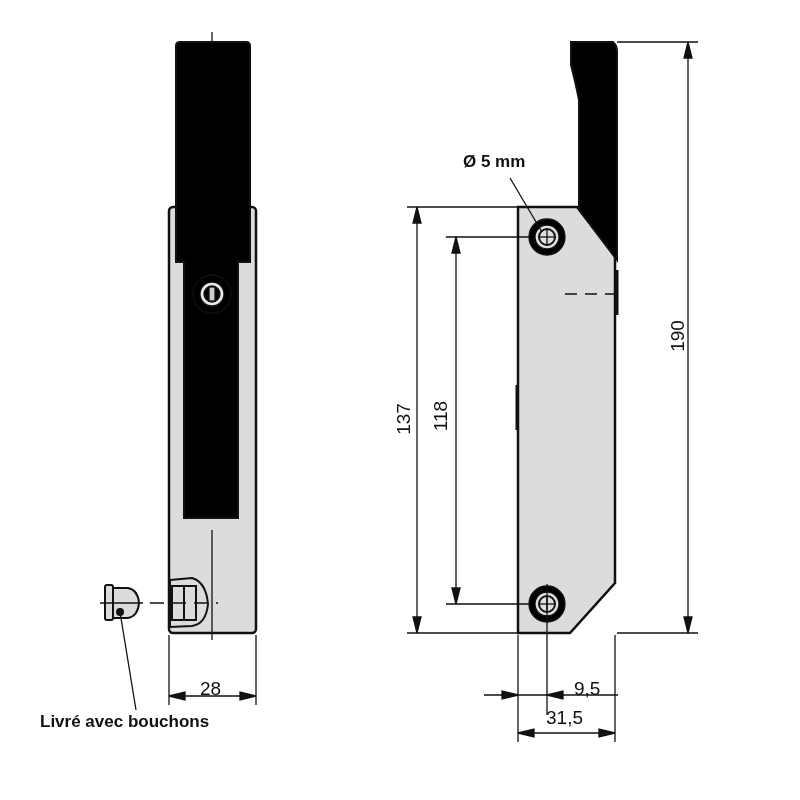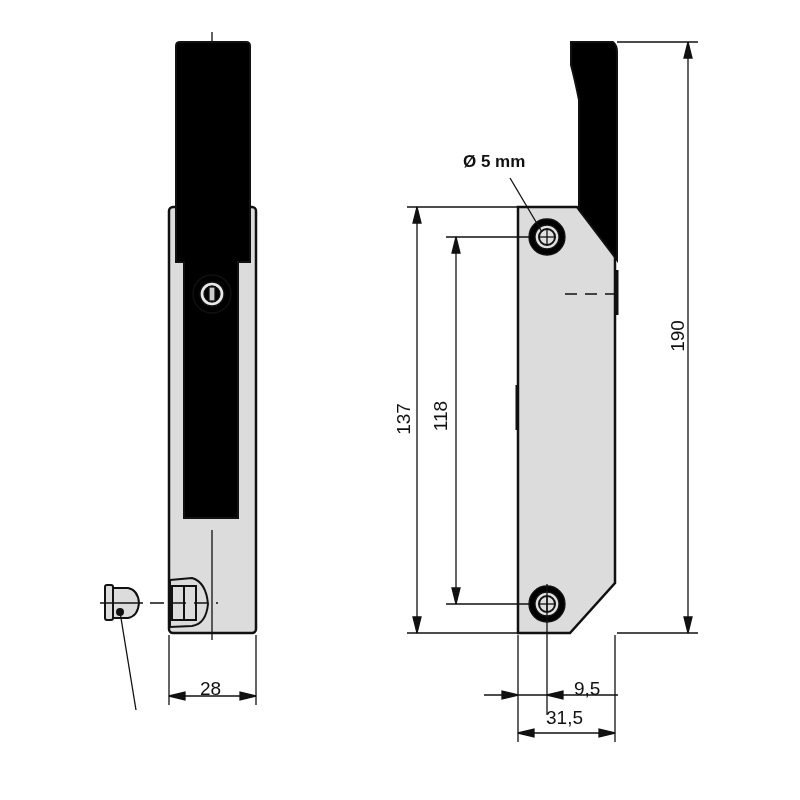--- a/index.html
+++ b/index.html
@@ -109,19 +109,20 @@
       <polygon points="547,695 563,691 563,699" fill="#111"></polygon>
 
       <line x1="518" y1="733" x2="615" y2="733"></line>
       <polygon points="518,733 534,729 534,737" fill="#111"></polygon>
       <polygon points="615,733 599,729 599,737" fill="#111"></polygon>
     </g>
   </g>
 </svg>
 
 <span class="lbl dim" style="left:200px;top:670px;margin-top:8px;">28</span>
+<span class="lbl bold" style="left:40px;top:712px;">Livré avec bouchons</span>
 <span class="lbl bold" style="left:463px;top:152px;">Ø 5 mm</span>
 <span class="lbl dim rot" style="left:662px;top:325px;">190</span>
 <span class="lbl dim rot" style="left:388px;top:408px;">137</span>
 <span class="lbl dim rot" style="left:426px;top:405px;">118</span>
 <span class="lbl dim" style="left:574px;top:670px;margin-top:8px;">9,5</span>
 <span class="lbl dim" style="left:546px;top:707px;">31,5</span>
 </div>
 
 </body></html>

